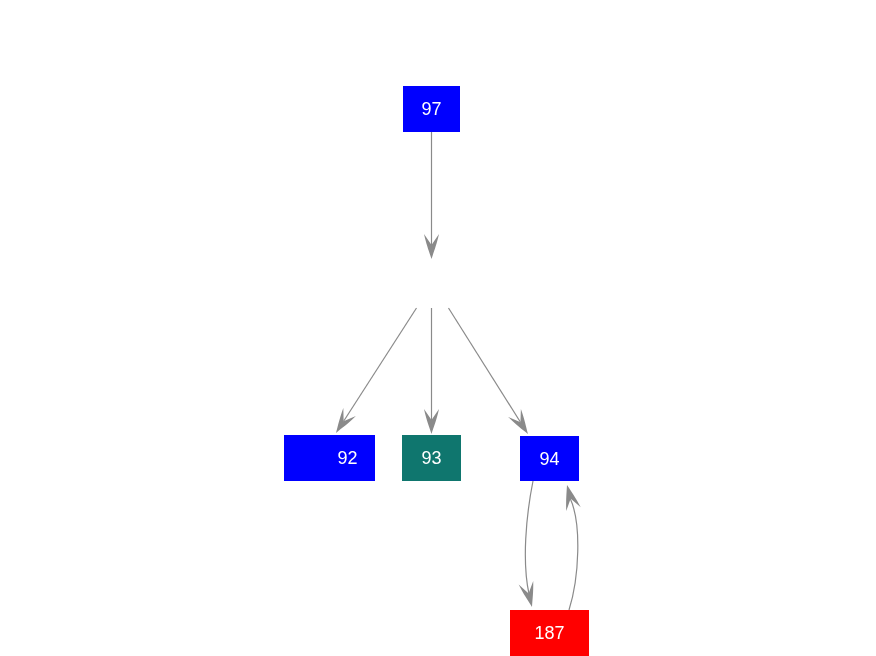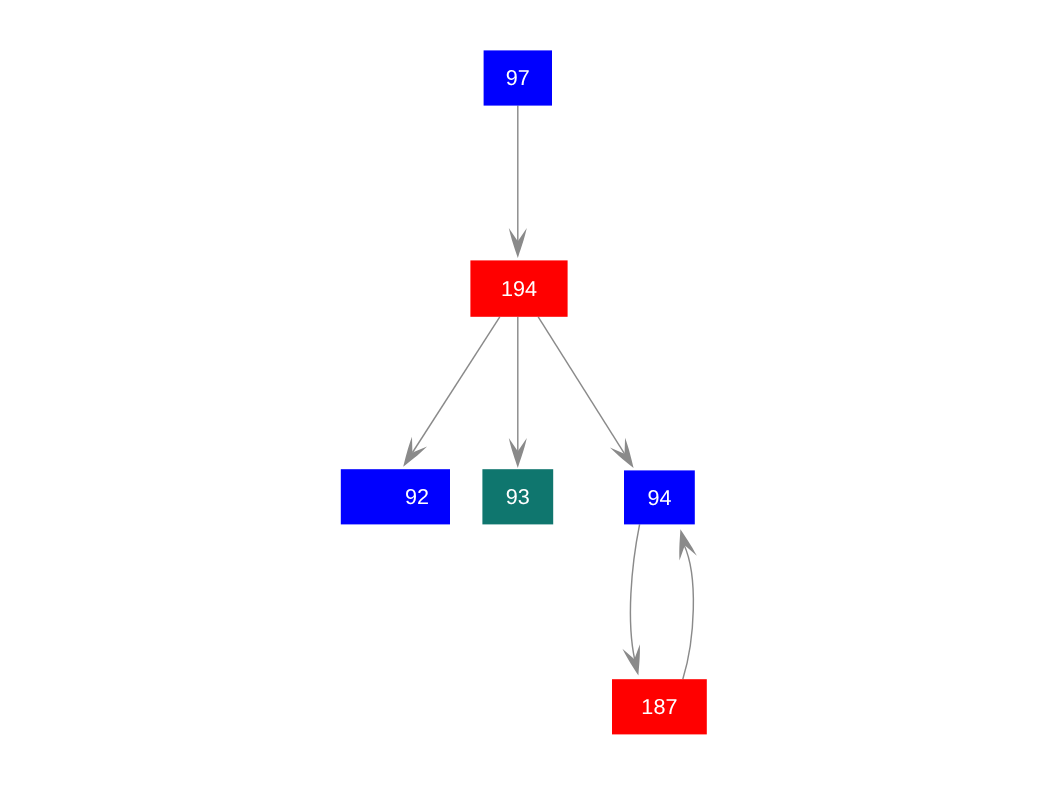--- a/index.html
+++ b/index.html
@@ -9,20 +9,21 @@
   body {
     width: 876px;
     height: 656px;
     overflow: hidden;
     font-family: "Liberation Sans", sans-serif;
   }
   .canvas {
     position: relative;
     width: 876px;
     height: 504px;
+    margin-top: 44px;
   }
   .edges-svg {
     position: absolute;
     left: 0;
     top: 0;
     width: 876px;
     height: 656px;
   }
   .edge-line {
     stroke: currentColor;
@@ -84,21 +85,20 @@
       <g>
         <path class="edge-line" d="M569,566 C579,534 582,480 570,454"></path>
         <use href="#ah" class="arrowhead" transform="translate(567,441) rotate(165)"></use>
       </g>
 
     </g>
   </svg>
 
   <div class="node" style="left: 403px; top: 42px; width: 57px; height: 46px; background-color: rgb(0, 0, 255); color: rgb(255, 255, 255);">97</div>
 
-  <div class="node" style="left: 392px; top: 217px; width: 81px; height: 47px; background-color: rgb(255, 0, 0); color: rgb(255, 255, 255);">194</div>
 
   <div class="node" style="left: 284px; top: 391px; width: 55px; height: 46px; background-color: rgb(0, 0, 255); color: rgb(255, 255, 255); padding-left: 36px;">92</div>
 
   <div class="node" style="left: 402px; top: 391px; width: 59px; height: 46px; background-color: #0f766e; color: rgb(255, 255, 255);">93</div>
 
   <div class="node" style="left: 520px; top: 392px; width: 59px; height: 45px; background-color: rgb(0, 0, 255); color: rgb(255, 255, 255);">94</div>
 
   <div class="node" style="left: 510px; top: 566px; width: 79px; height: 46px; background-color: rgb(255, 0, 0); color: rgb(255, 255, 255);">187</div>
 
 </div>

